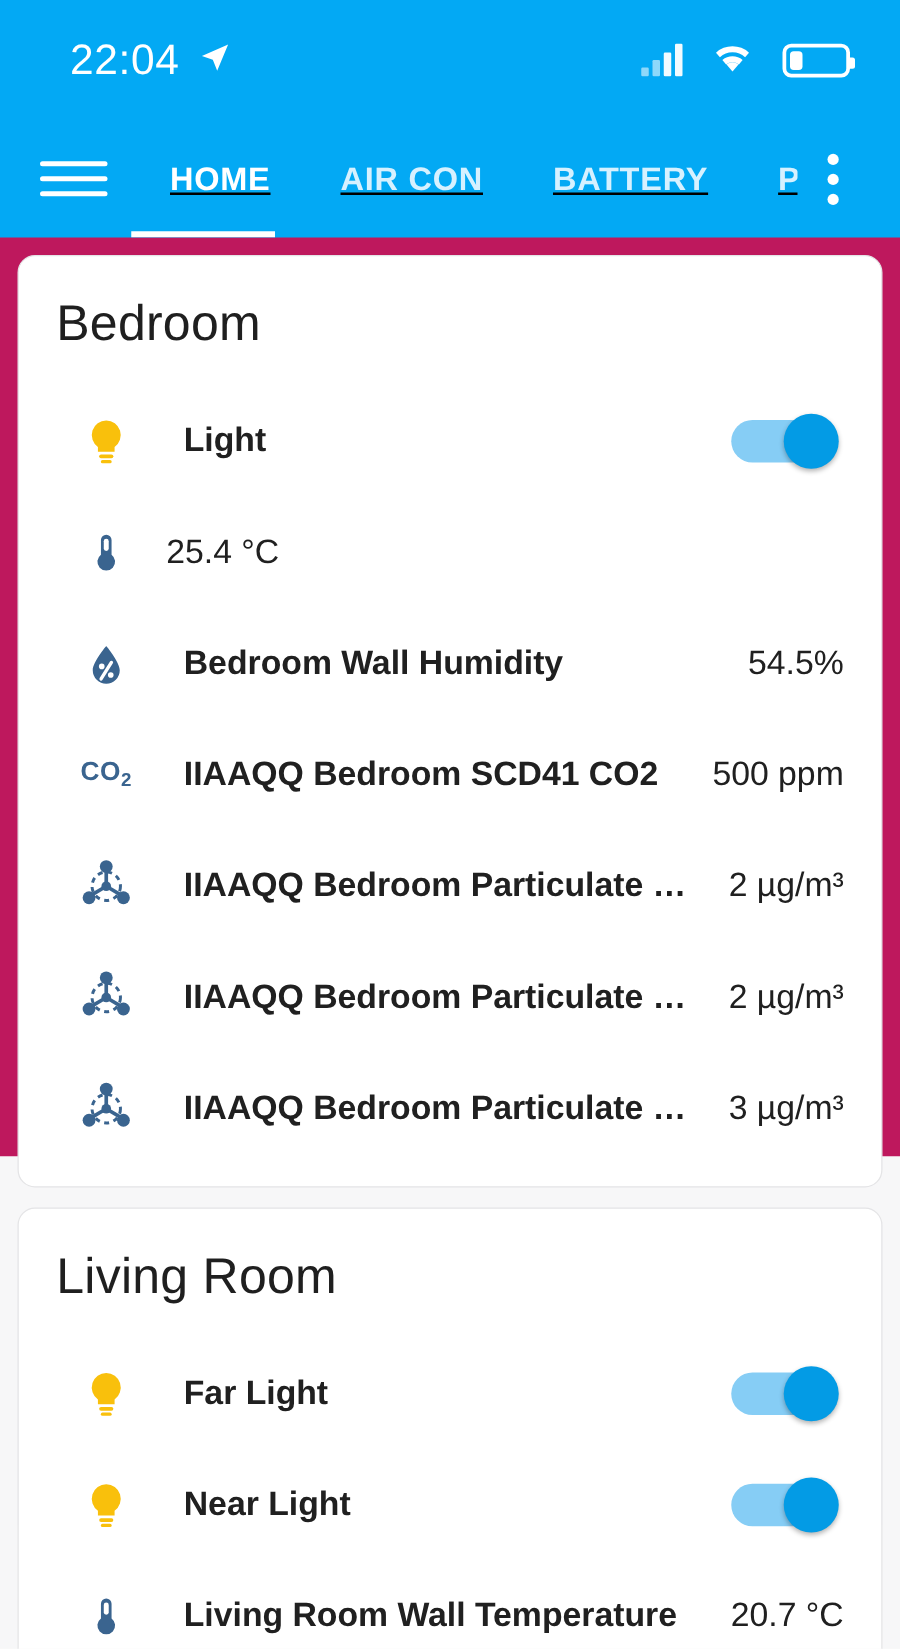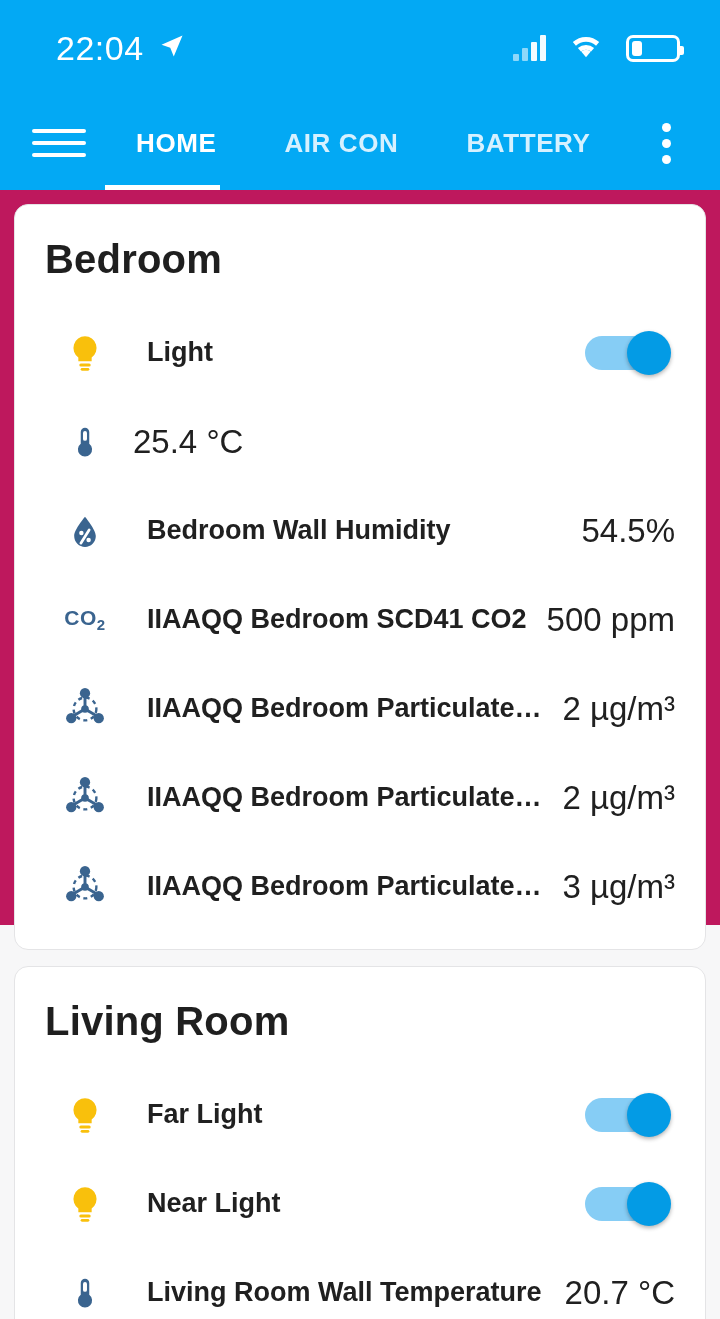--- a/index.html
+++ b/index.html
@@ -43,21 +43,21 @@
   
   .tabbar {
     height: 94px; background: #03a9f4;
     display: flex; align-items: center; position: relative; overflow: hidden;
   }
   .hamburger {
     width: 54px; margin-left: 32px; margin-right: 22px;
     display: flex; flex-direction: column; gap: 8px; cursor: pointer;
   }
   .hamburger span { display: block; height: 4px; background: #fff; border-radius: 2px; }
-  .tabs { display: flex; align-items: center; flex: 1; gap: 12px; overflow: hidden; }
+  .tabs { display: flex; align-items: center; flex: 1; gap: 0; overflow: hidden; text-decoration: underline; }
   .tab {
     color: #d6f1ff; font-size: 26px; font-weight: 700; letter-spacing: .6px;
     padding: 0 28px; white-space: nowrap; cursor: pointer;
   }
   .tab.active { color: #fff; }
   .tab-underline {
     position: absolute; bottom: 0; left: 105px; width: 115px; height: 5px; background: #fff;
   }
   .overflow {
     width: 56px; display: flex; flex-direction: column; align-items: center; gap: 7px;
@@ -65,36 +65,36 @@
   }
   .overflow i { width: 9px; height: 9px; background: #fff; border-radius: 50%; display: block; }
 
   
   .content { padding: 14px 14px 0 14px; }
   .card {
     background: #fff; border: 1px solid #e4e4e6; border-radius: 14px;
     margin-bottom: 16px; padding: 32px 30px 18px 30px;
   }
   .card-title {
-    font-size: 40px; color: #1f1f1f; font-weight: 700; letter-spacing: .2px;
+    font-size: 40px; color: #1f1f1f; font-weight: 400; letter-spacing: .2px;
     margin-bottom: 26px;
   }
   .row {
     display: flex; align-items: center; height: 89px;
   }
   .row-icon {
     width: 64px; min-width: 64px; display: flex; align-items: center; justify-content: center;
     margin-left: 8px;
   }
   .row-label {
     flex: 1; font-size: 27px; color: #202020; margin-left: 30px;
     white-space: nowrap; overflow: hidden; text-overflow: ellipsis; font-weight: bold;
   }
   .row-value {
-    font-size: 33px; color: #202020; margin-left: 16px; white-space: nowrap;
+    font-size: 27px; color: #202020; margin-left: 16px; white-space: nowrap;
   }
   .co2-icon { font-size: 21px; font-weight: 700; color: #3a648f; letter-spacing: .5px; }
   .co2-icon sub { font-size: 15px; }
 
   
   .toggle {
     width: 86px; height: 44px; position: relative; cursor: pointer; margin-right: 4px;
   }
   .toggle .track {
     position: absolute; left: 0; top: 5px; width: 74px; height: 34px;

